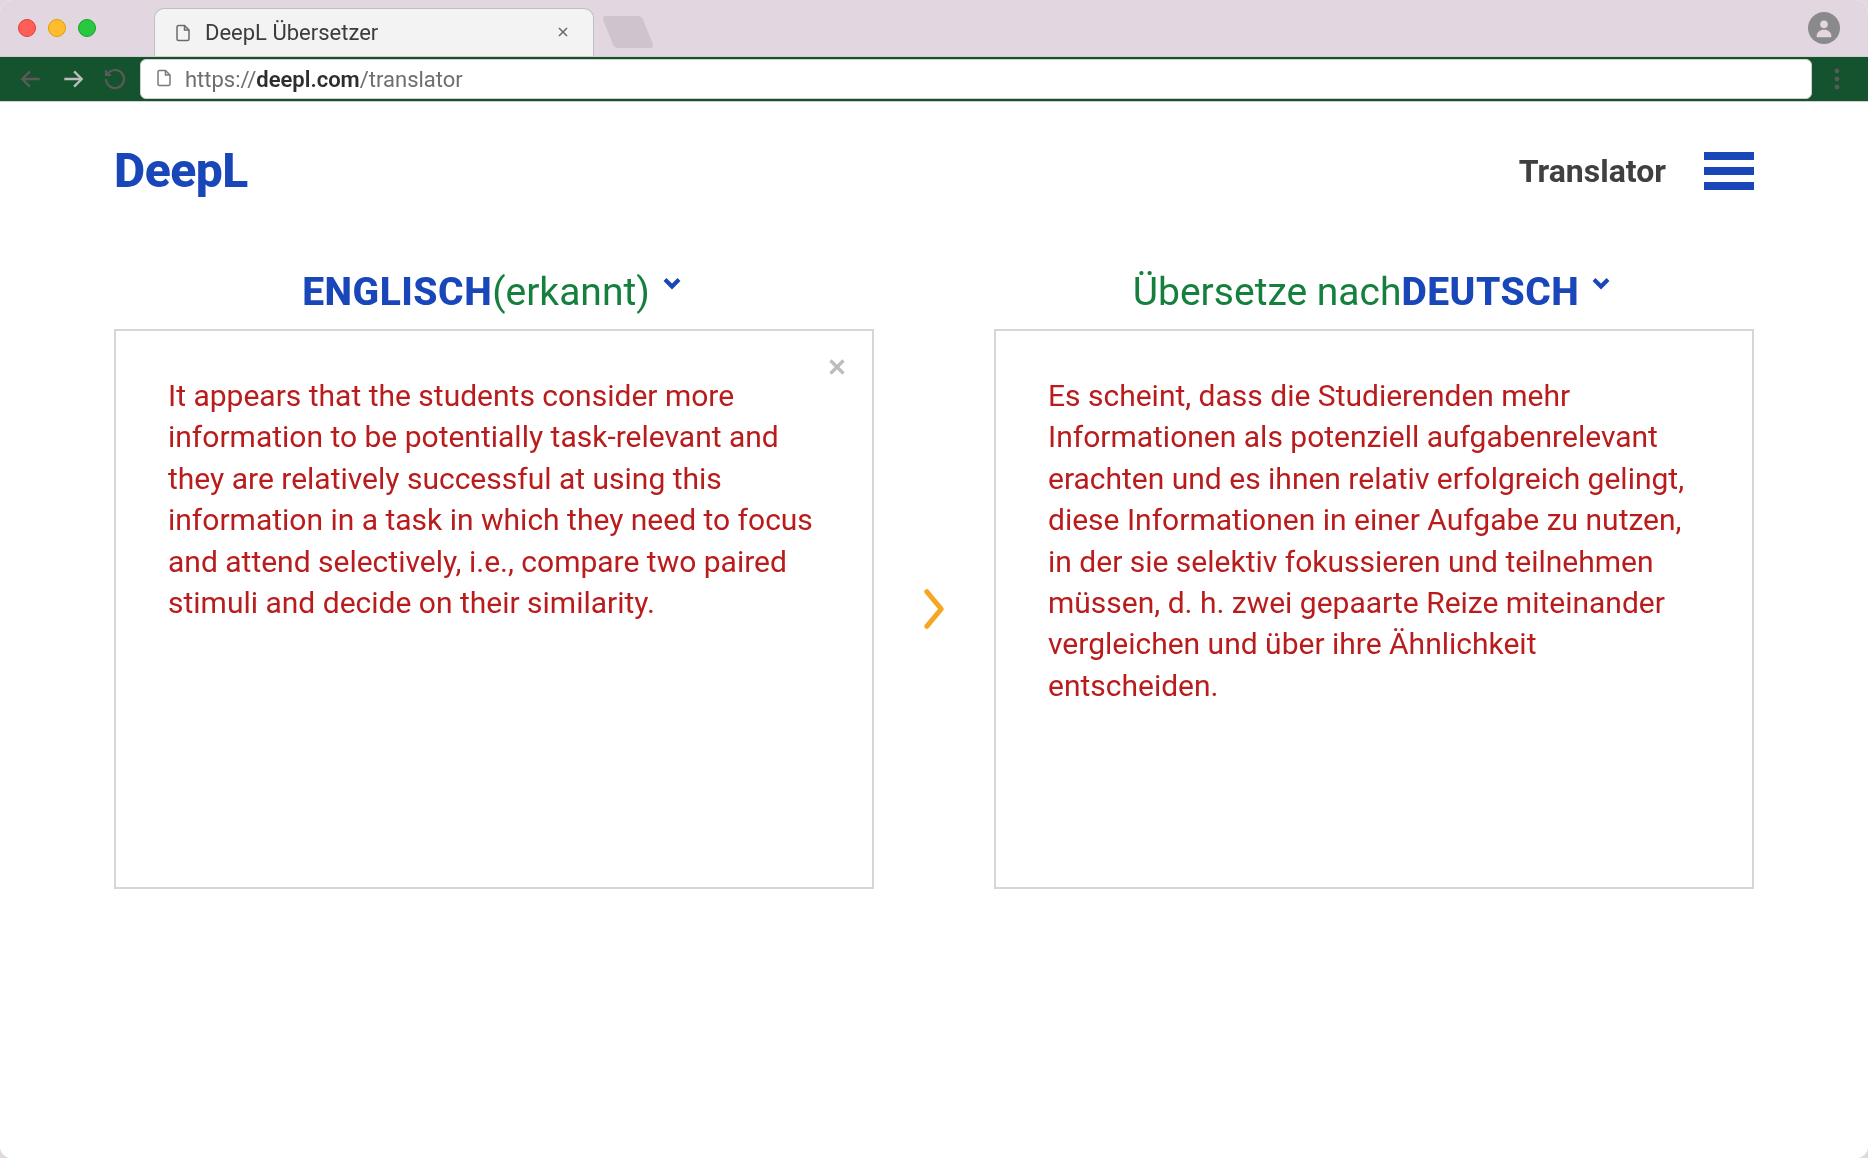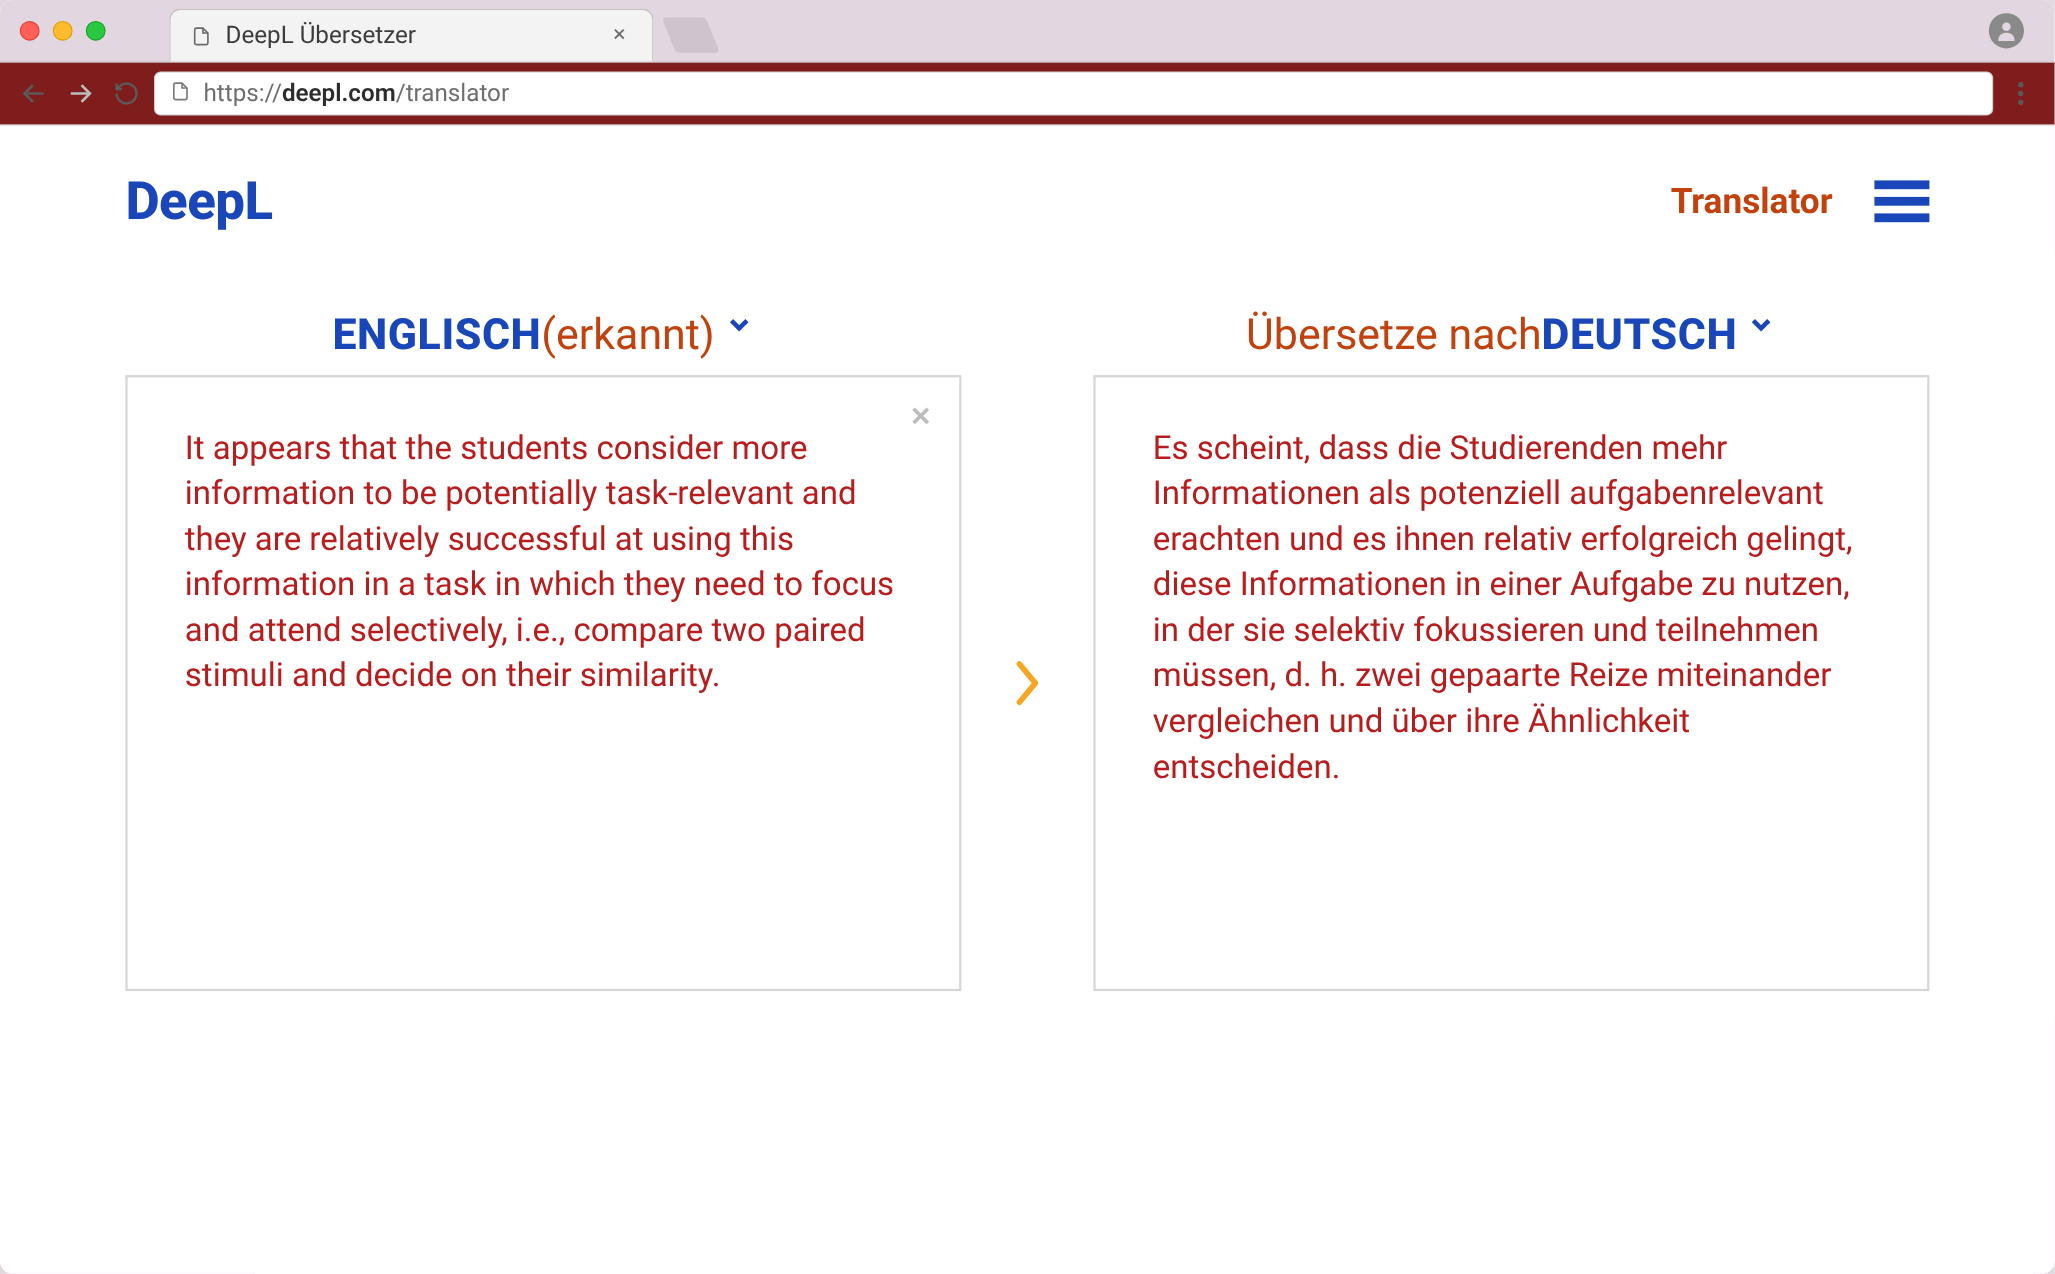--- a/index.html
+++ b/index.html
@@ -78,22 +78,22 @@
     display:flex;
     align-items:center;
   }
   .avatar {
     width:32px; height:32px; border-radius:50%;
     background:#8a8a8a;
     display:flex; align-items:center; justify-content:center;
   }
 
   .toolbar {
-    height: 58px;
-    background:#7f1d1d;
+    height: 46px;
+    background:#14532d;
     border-top:1px solid #cfcfcf;
     border-bottom:1px solid #cfcfcf;
     display:flex;
     align-items:center;
     padding: 0 14px;
     gap: 8px;
   }
   .nav-btn {
     width:34px; height:34px;
     display:flex; align-items:center; justify-content:center;
@@ -155,21 +155,21 @@
     letter-spacing: -0.5px;
   }
   .header-right {
     display:flex;
     align-items:center;
     gap: 38px;
   }
   .translator-label {
     font-size: 32px;
     font-weight: 700;
-    color:#c2410c;
+    color:#404040;
   }
   .hamburger {
     display:flex; flex-direction:column; gap:7px;
     cursor:pointer;
   }
   .hamburger span {
     width:50px; height:8px; background:#1946b8;
   }
 
   .lang-bar {
@@ -179,21 +179,21 @@
   }
   .lang-cell {
     text-align:center;
     font-size: 39px;
     color:#2b2b2b;
     display:flex;
     align-items:flex-start;
     justify-content:center;
   }
   .lang-cell .lang-strong { color:#1946b8; font-weight:800; letter-spacing:0.5px; }
-  .lang-cell .lang-plain { color:#c2410c; }
+  .lang-cell .lang-plain { color:#15803d; }
   .chev {
     color:#1946b8;
     display:inline-flex;
     align-items:center;
     margin-left:8px;
   }
 
   .panels {
     display:grid;
     grid-template-columns: 1fr 120px 1fr;

